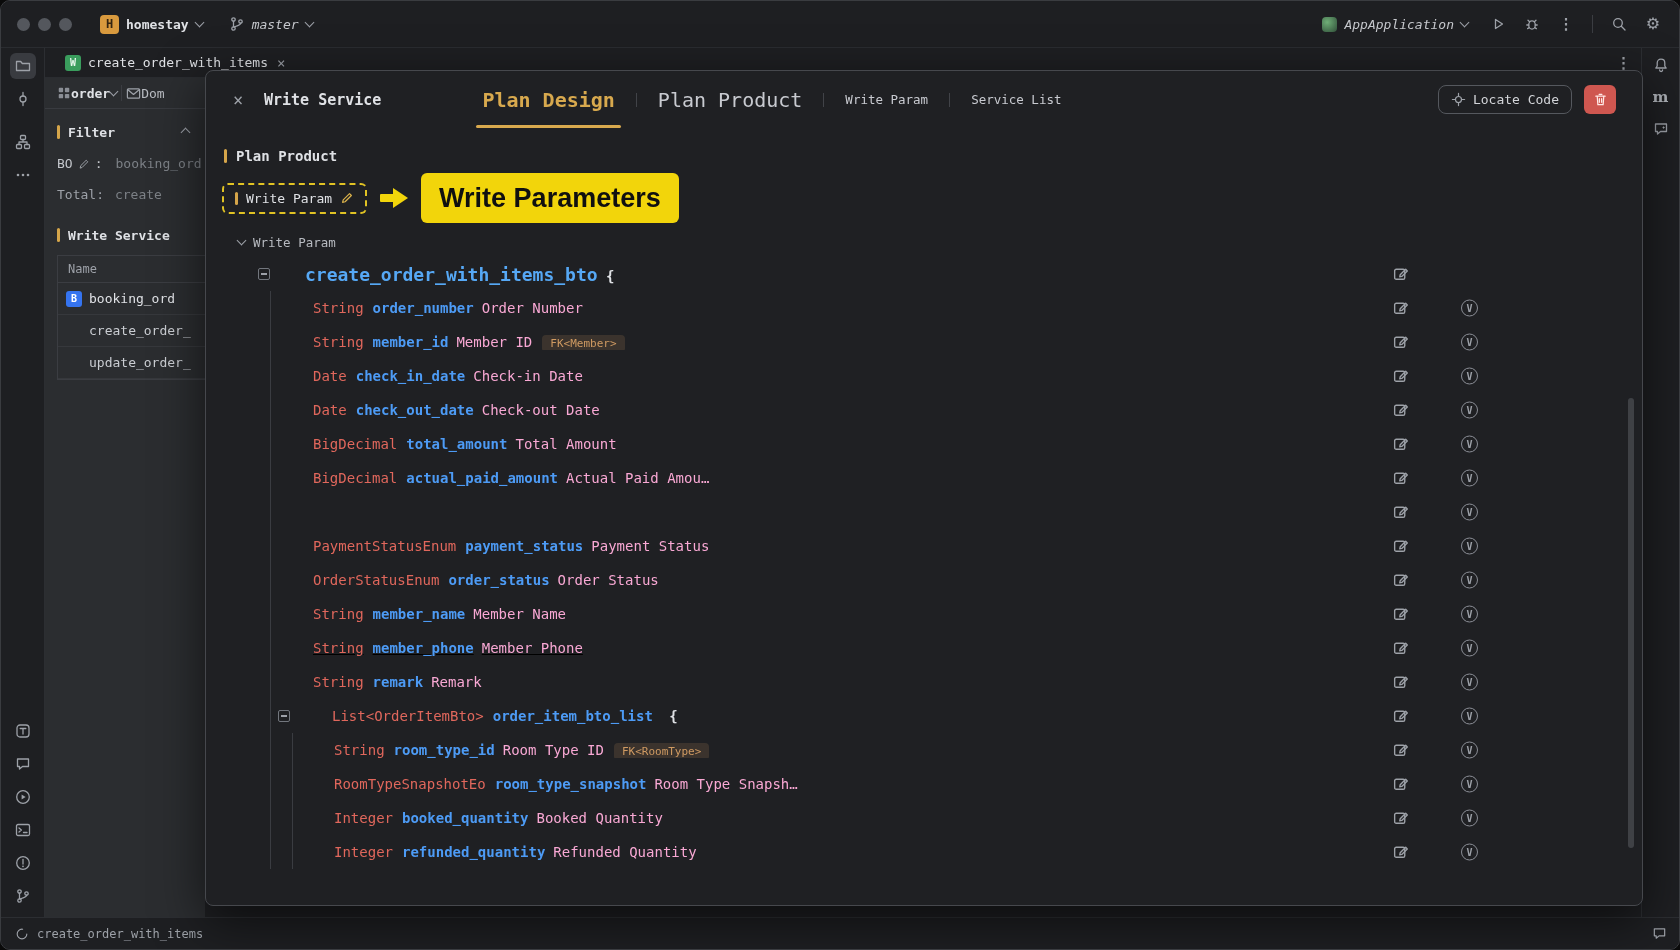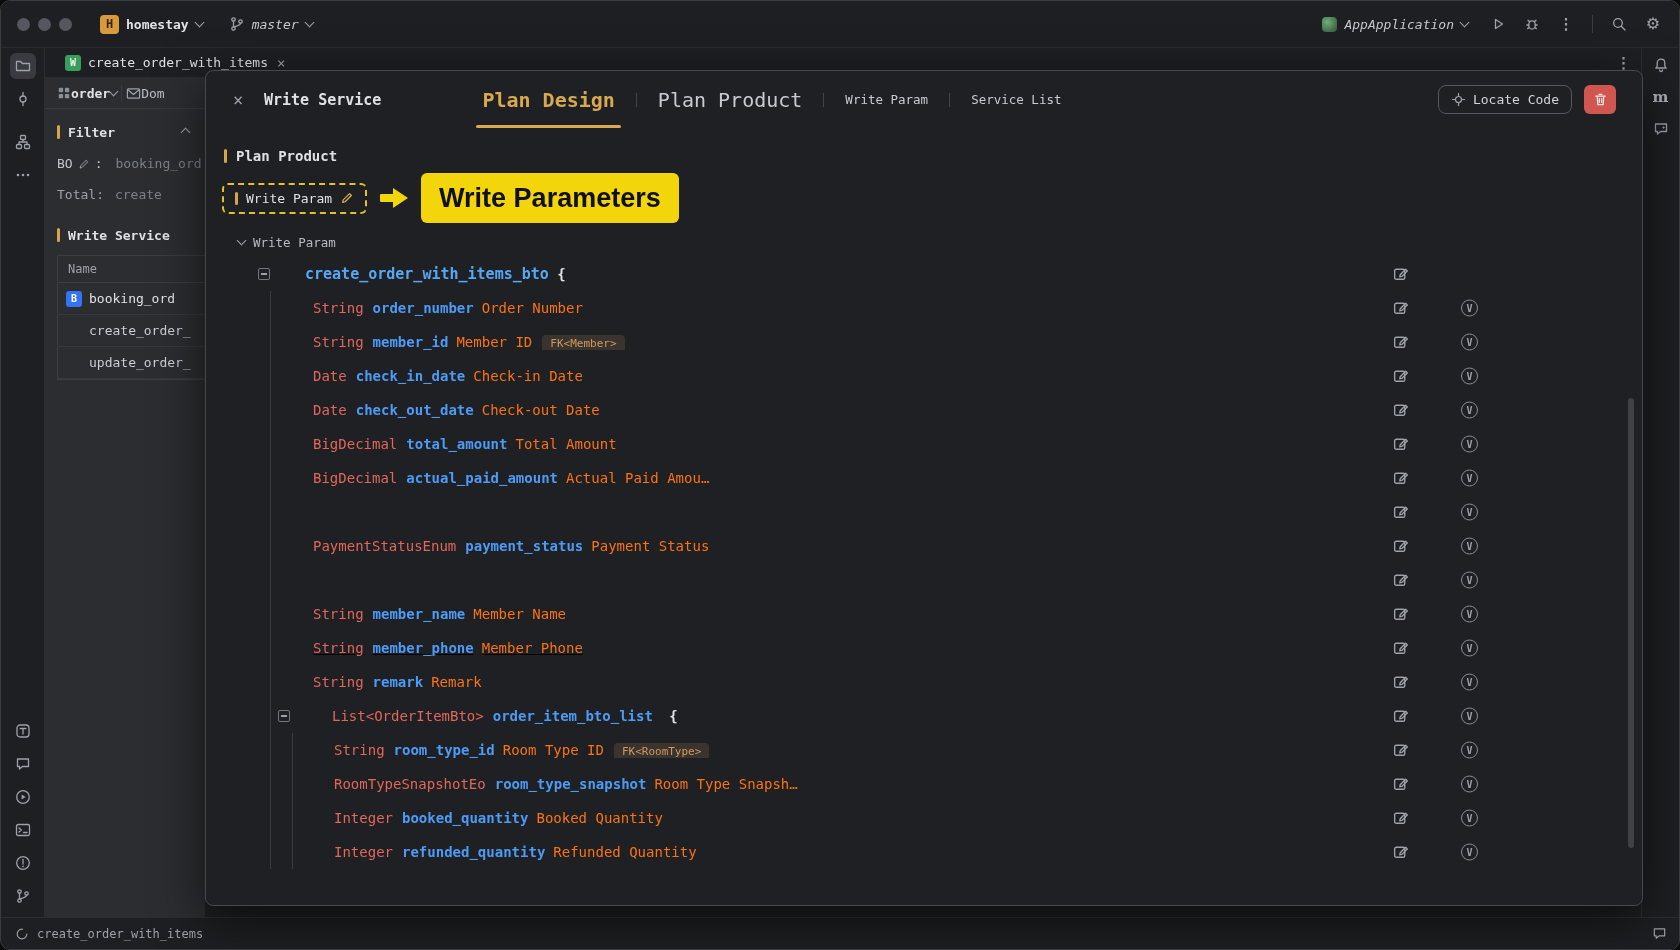--- a/index.html
+++ b/index.html
@@ -98,25 +98,25 @@
   .tree-head{display:flex;align-items:center;gap:8px;margin:11px 0 0 32px;color:#b7bac0;font-size:12.5px;}
   .tree{position:relative;margin-top:7px;}
   .t-row{position:relative;height:34px;display:flex;align-items:center;}
   .g1,.g2{position:absolute;top:0;bottom:0;width:1px;background:#3a3c41;display:none;}
   .g1{left:64px;}.g2{left:86px;}
   .t-row.l1 .g1,.t-row.list .g1,.t-row.l2 .g1{display:block;}
   .t-row.l2 .g2{display:block;}
   .collapse{position:absolute;top:50%;transform:translateY(-50%);width:12px;height:12px;border:1px solid #72767d;border-radius:2px;box-sizing:border-box;}
   .collapse::after{content:'';position:absolute;left:2px;right:2px;top:50%;height:1.4px;margin-top:-0.7px;background:#9da1a8;}
   .t-text{white-space:nowrap;overflow:hidden;font-size:14px;}
-  .t-root{color:#56a8f5;font-weight:bold;font-size:15px;}
+  .t-root{color:#56a8f5;font-weight:bold;font-size:18px;}
   .t-brace{color:#dfe1e5;font-weight:600;}
   .t-type{color:#e0675c;margin-right:9px;}
   .t-name{color:#4d9bf5;font-weight:bold;margin-right:8px;}
-  .t-desc{color:#f97316;}
+  .t-desc{color:#f9a8d4;}
   .t-badge{margin-left:10px;background:rgba(207,154,98,.16);color:#cf9a62;font-size:11px;padding:2px 8px;border-radius:4px;}
   .edit-ic{position:absolute;left:1186px;top:50%;transform:translateY(-50%);display:flex;}
   .v-ic{position:absolute;left:1255px;top:50%;transform:translateY(-50%);width:17px;height:17px;border:1.3px solid #8b8e96;border-radius:50%;color:#9da1a8;font-size:10px;font-weight:bold;display:flex;align-items:center;justify-content:center;box-sizing:border-box;}
   .dscrollbar{position:absolute;left:1422px;top:327px;width:6px;height:450px;border-radius:3px;background:#5a5d63;opacity:.55;}
 </style>
 </head>
 <body>
 
 <div id="window">
 
@@ -471,20 +471,21 @@
             <span class="edit-ic">
               <svg class="ic" width="17" height="17" viewBox="0 0 16 16">
                 <rect x="2.5" y="3.5" width="9.5" height="9.5" rx="1.5"></rect>
                 <path d="M9.2 10.3l5.2-5.2-1.5-1.5-5.2 5.2-.4 1.9z"></path>
               </svg>
             </span>
             <span class="v-ic">V</span>
           </div>
           <div class="t-row l1">
             <span class="g1"></span>
+            <span class="t-text" style="padding-left: 107px;"><span class="t-type">OrderStatusEnum</span><span class="t-name">order_status</span><span class="t-desc">Order Status</span></span>
             <span class="edit-ic">
               <svg class="ic" width="17" height="17" viewBox="0 0 16 16">
                 <rect x="2.5" y="3.5" width="9.5" height="9.5" rx="1.5"></rect>
                 <path d="M9.2 10.3l5.2-5.2-1.5-1.5-5.2 5.2-.4 1.9z"></path>
               </svg>
             </span>
             <span class="v-ic">V</span>
           </div>
           <div class="t-row l1">
             <span class="g1"></span>

